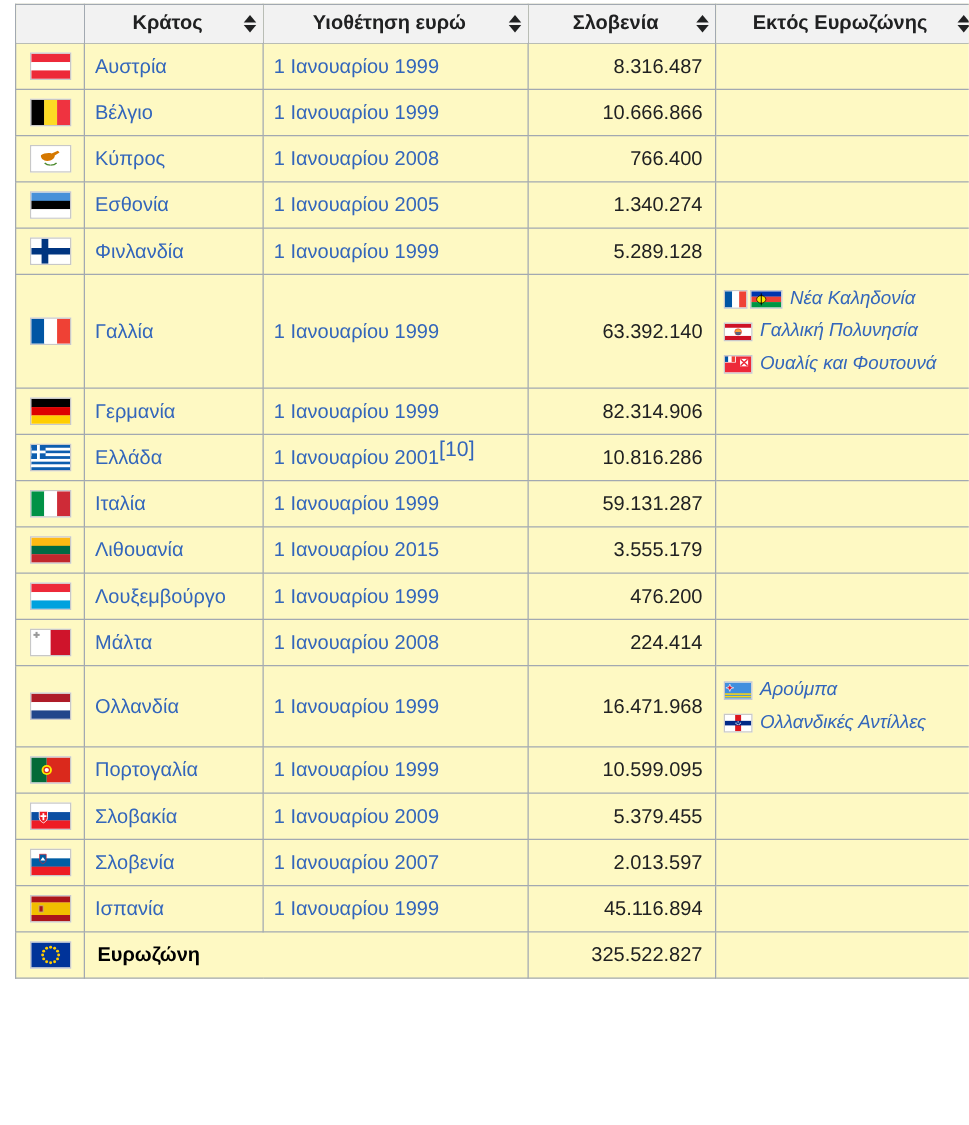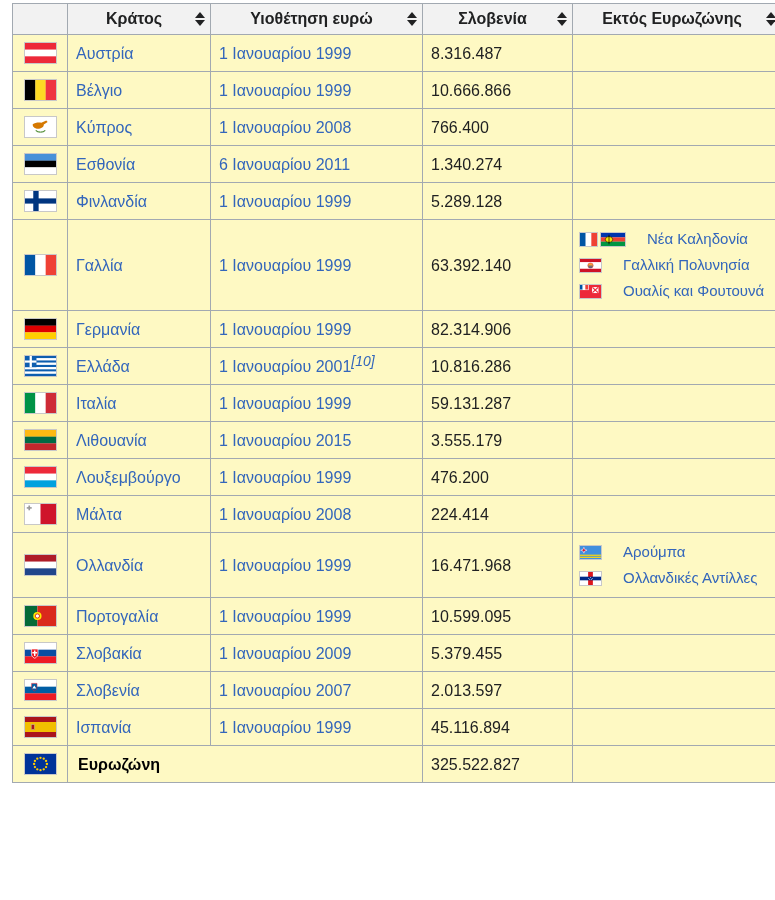--- a/index.html
+++ b/index.html
@@ -3,32 +3,32 @@
 <meta charset="utf-8">
 <style>
   html,body{margin:0;padding:0;background:#fff;}
   body{width:775px;height:900px;font-family:"Liberation Sans","DejaVu Sans",sans-serif;color:#202122;overflow:hidden;}
   table.wikitable{border-collapse:collapse;margin:3px 0 0 12px;width:769px;table-layout:fixed;background:#fef9c3;}
   th,td{border:1px solid #a2a9b1;vertical-align:middle;}
   th{background:#f2f2f2;font-weight:bold;font-size:16px;padding:6px 16px 6px 6px;text-align:center;position:relative;cursor:pointer;}
   th.flag-th{padding:6px 2px;cursor:default;}
   td{font-size:16px;padding:7px 8px;line-height:21px;}
   td.flag-cell{text-align:center;padding:7px 2px;line-height:0;}
-  td.pop{text-align:left;padding-right:10px;color:#202122;}
+  td.pop{text-align:right;padding-right:10px;color:#202122;}
   td.terr-cell{padding:3px 6px;}
   a{color:#3366bb;text-decoration:none;cursor:pointer;text-align:right;}
-  sup.ref{font-size:14px;line-height:0;color:#3366bb;vertical-align:super;font-style:italic;}
+  sup.ref{font-size:17px;line-height:0;color:#3366bb;vertical-align:super;}
   .sort-icon{position:absolute;right:5px;top:50%;transform:translateY(-50%);display:inline-flex;flex-direction:column;gap:2px;}
   .sort-icon i{display:block;width:0;height:0;border-left:5px solid transparent;border-right:5px solid transparent;}
   .sort-icon i.up{border-bottom:6px solid #202122;}
   .sort-icon i.down{border-top:6px solid #202122;}
   .flag{display:inline-block;line-height:0;border:1px solid #c8c8c8;background:#fff;}
   .flag svg{display:block;}
   .flags-pair{display:inline-flex;gap:2px;align-items:center;line-height:0;}
-  .terr{display:flex;align-items:center;gap:21px;margin:6px 0;}
+  .terr{display:flex;align-items:center;gap:6px;margin:6px 0;font-style:italic;}
   .terr a{font-size:15px;line-height:20px;}
   td.footer-label{font-weight:bold;color:#000;padding-left:10px;}
 </style>
 </head>
 <body>
 
 <table class="wikitable">
   <colgroup>
     <col style="width:55px">
       <col style="width:143px">
@@ -103,21 +103,21 @@
         <td class="pop">766.400</td>
         <td class="terr-cell"></td>
       </tr>
       <tr>
         <td class="flag-cell"><span class="flag"><svg viewBox="0 0 30 20" width="31" height="20" preserveAspectRatio="none" xmlns="http://www.w3.org/2000/svg">
               <rect x="0" y="0" width="30" height="6.816666666666667" fill="#4891D9"></rect>
               <rect x="0" y="6.666666666666667" width="30" height="6.816666666666667" fill="#000000"></rect>
               <rect x="0" y="13.333333333333334" width="30" height="6.816666666666667" fill="#fff"></rect>
             </svg></span></td>
         <td><a>Εσθονία</a></td>
-        <td><a>6 Ιανουαρίου 2011</a></td>
+        <td><a>1 Ιανουαρίου 2005</a></td>
         <td class="pop">1.340.274</td>
         <td class="terr-cell"></td>
       </tr>
       <tr>
         <td class="flag-cell"><span class="flag"><svg viewBox="0 0 30 20" width="31" height="20" preserveAspectRatio="none" xmlns="http://www.w3.org/2000/svg">
               <rect width="30" height="20" fill="#fff"></rect>
               <rect x="8" width="5.2" height="20" fill="#003580"></rect>
               <rect y="7.4" width="30" height="5.2" fill="#003580"></rect>
             </svg></span></td>
         <td><a>Φινλανδία</a></td>

